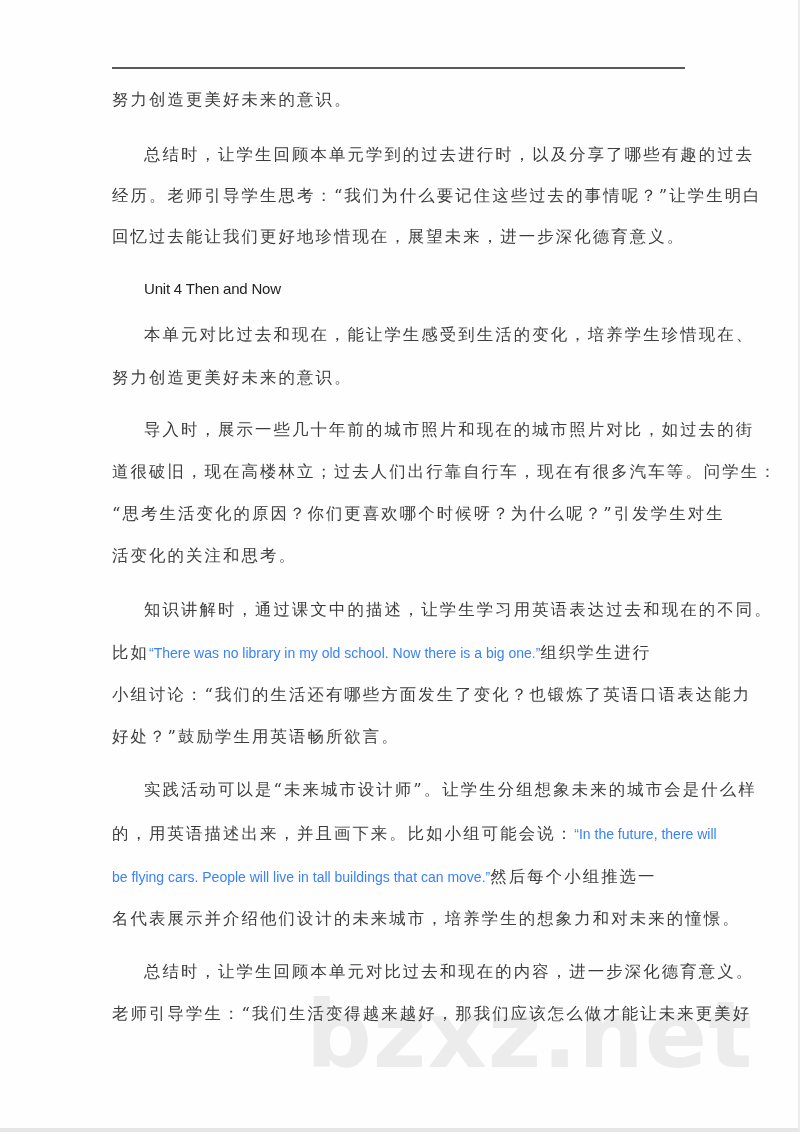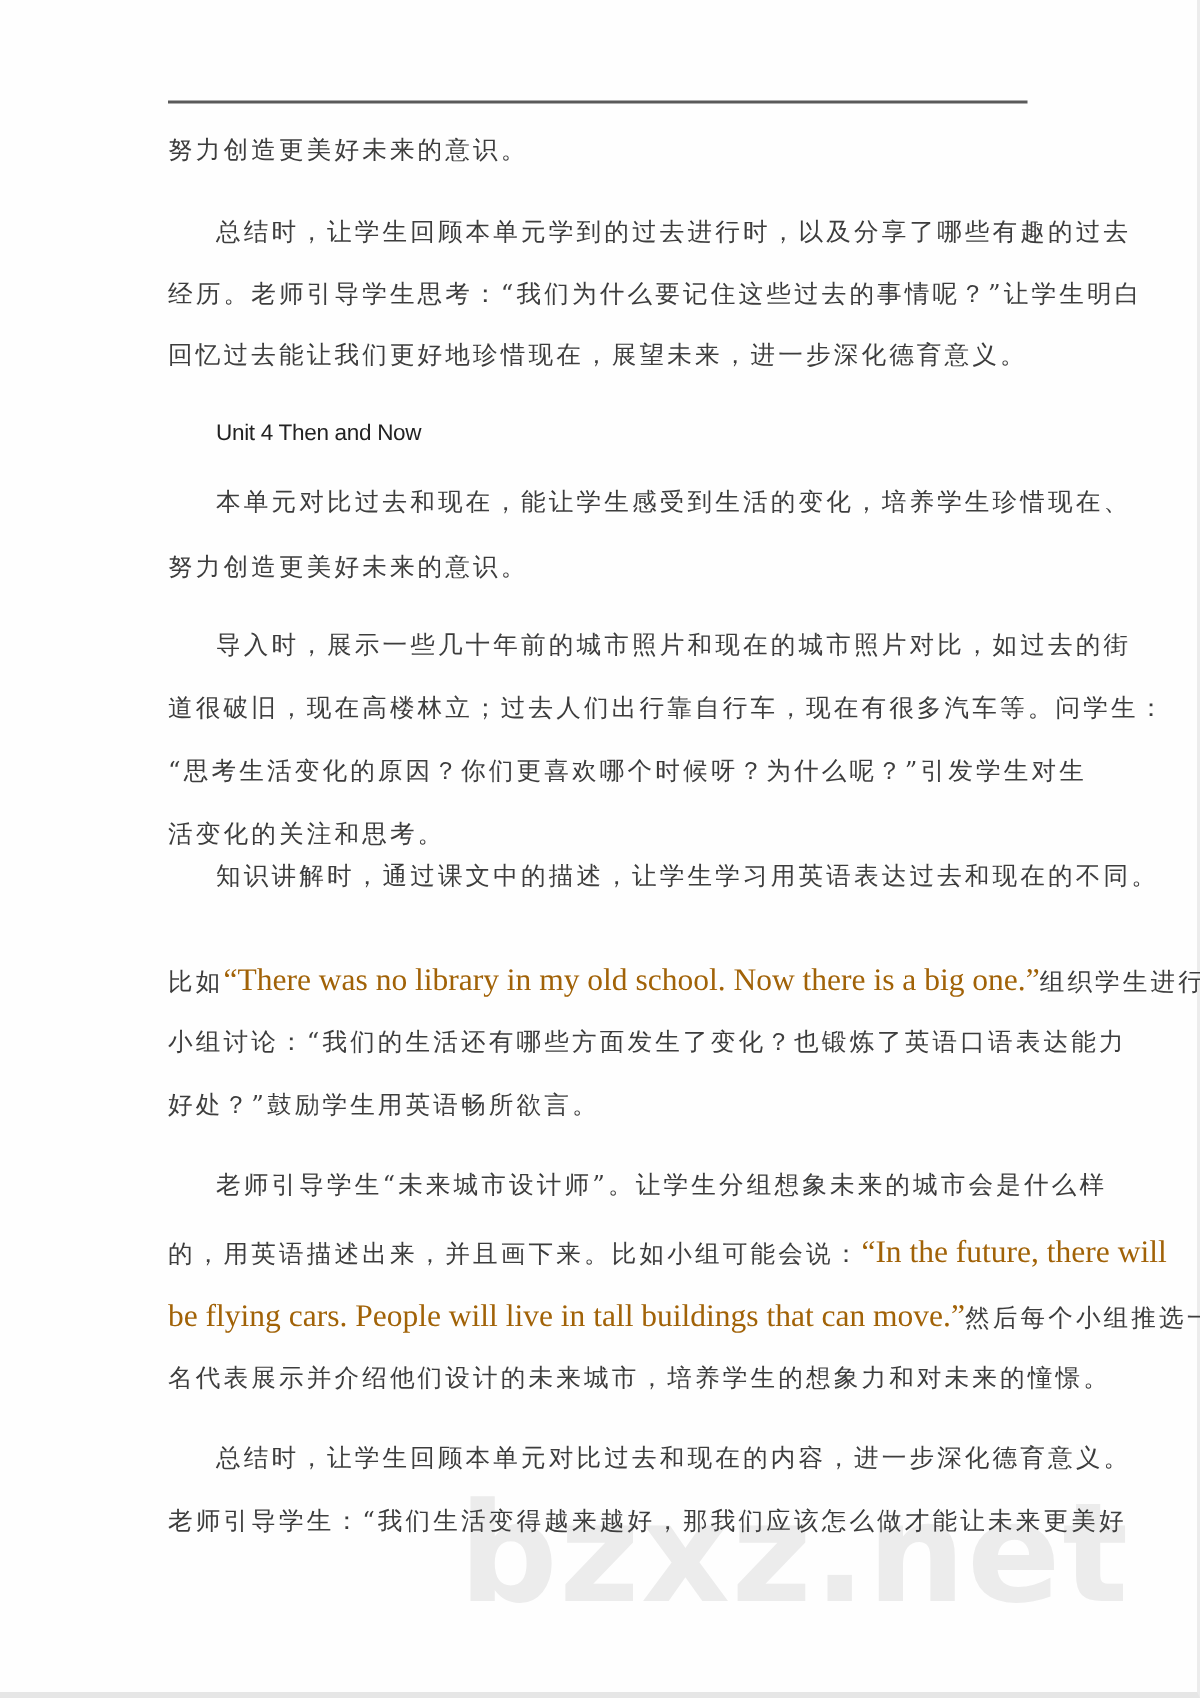--- a/index.html
+++ b/index.html
@@ -37,24 +37,24 @@
       left: 112px;
       width: 576px;
       font-size: 16.4px;
       line-height: 22px;
       letter-spacing: 2.1px;
       white-space: nowrap;
       color: #3d3d3d;
     }
     .line.indent { left: 144px; width: 544px; }
     .line .en {
-      font-family: Liberation Serif, serif;
+      font-family: Liberation Sans, sans-serif;
       letter-spacing: 0;
-      font-size: 21px;
-      color: #a16207;
+      font-size: 14px;
+      color: #3b82f6;
     }
     .heading {
       position: absolute;
       left: 144px;
       top: 280px;
       font-family: "Liberation Sans", "DejaVu Sans", sans-serif;
       font-size: 15px;
       color: #222;
       letter-spacing: -0.2px;
     }
@@ -85,25 +85,25 @@
         <div class="line" style="top: 89px;"><span>努力创造更美好未来的意识。</span></div>
         <div class="line indent" style="top: 144px;"><span>总结时，让学生回顾本单元学到的过去进行时，以及分享了哪些有趣的过去</span></div>
         <div class="line" style="top: 185px;"><span>经历。老师引导学生思考：“我们为什么要记住这些过去的事情呢？”让学生明白</span></div>
         <div class="line" style="top: 226px;"><span>回忆过去能让我们更好地珍惜现在，展望未来，进一步深化德育意义。</span></div>
         <div class="line indent" style="top: 324px;"><span>本单元对比过去和现在，能让学生感受到生活的变化，培养学生珍惜现在、</span></div>
         <div class="line" style="top: 367px;"><span>努力创造更美好未来的意识。</span></div>
         <div class="line indent" style="top: 419px;"><span>导入时，展示一些几十年前的城市照片和现在的城市照片对比，如过去的街</span></div>
         <div class="line" style="top: 461px;"><span>道很破旧，现在高楼林立；过去人们出行靠自行车，现在有很多汽车等。问学生：</span></div>
         <div class="line" style="top: 503px;"><span>“思考生活变化的原因？你们更喜欢哪个时候呀？为什么呢？”引发学生对生</span></div>
         <div class="line" style="top: 545px;"><span>活变化的关注和思考。</span></div>
-        <div class="line indent" style="top: 573px; text-align: center;"><span>知识讲解时，通过课文中的描述，让学生学习用英语表达过去和现在的不同。</span></div>
+        <div class="line indent" style="top: 599px; text-align: center;"><span>知识讲解时，通过课文中的描述，让学生学习用英语表达过去和现在的不同。</span></div>
         <div class="line" style="top: 642px;"><span>比如</span><span class="en">“There was no library in my old school. Now there is a big one.”</span><span>组织学生进行</span></div>
         <div class="line" style="top: 684px;"><span>小组讨论：“我们的生活还有哪些方面发生了变化？也锻炼了英语口语表达能力</span></div>
         <div class="line" style="top: 726px;"><span>好处？”鼓励学生用英语畅所欲言。</span></div>
-        <div class="line indent" style="top: 779px;"><span>老师引导学生“未来城市设计师”。让学生分组想象未来的城市会是什么样</span></div>
+        <div class="line indent" style="top: 779px;"><span>实践活动可以是“未来城市设计师”。让学生分组想象未来的城市会是什么样</span></div>
         <div class="line" style="top: 823px;"><span>的，用英语描述出来，并且画下来。比如小组可能会说：</span><span class="en">“In the future, there will</span></div>
         <div class="line" style="top: 866px;"><span class="en">be flying cars. People will live in tall buildings that can move.”</span><span>然后每个小组推选一</span></div>
         <div class="line" style="top: 908px;"><span>名代表展示并介绍他们设计的未来城市，培养学生的想象力和对未来的憧憬。</span></div>
         <div class="line indent" style="top: 961px;"><span>总结时，让学生回顾本单元对比过去和现在的内容，进一步深化德育意义。</span></div>
         <div class="line" style="top: 1003px;"><span>老师引导学生：“我们生活变得越来越好，那我们应该怎么做才能让未来更美好</span></div>
       </div>
   </div>
 </div>
 
 </body></html>

